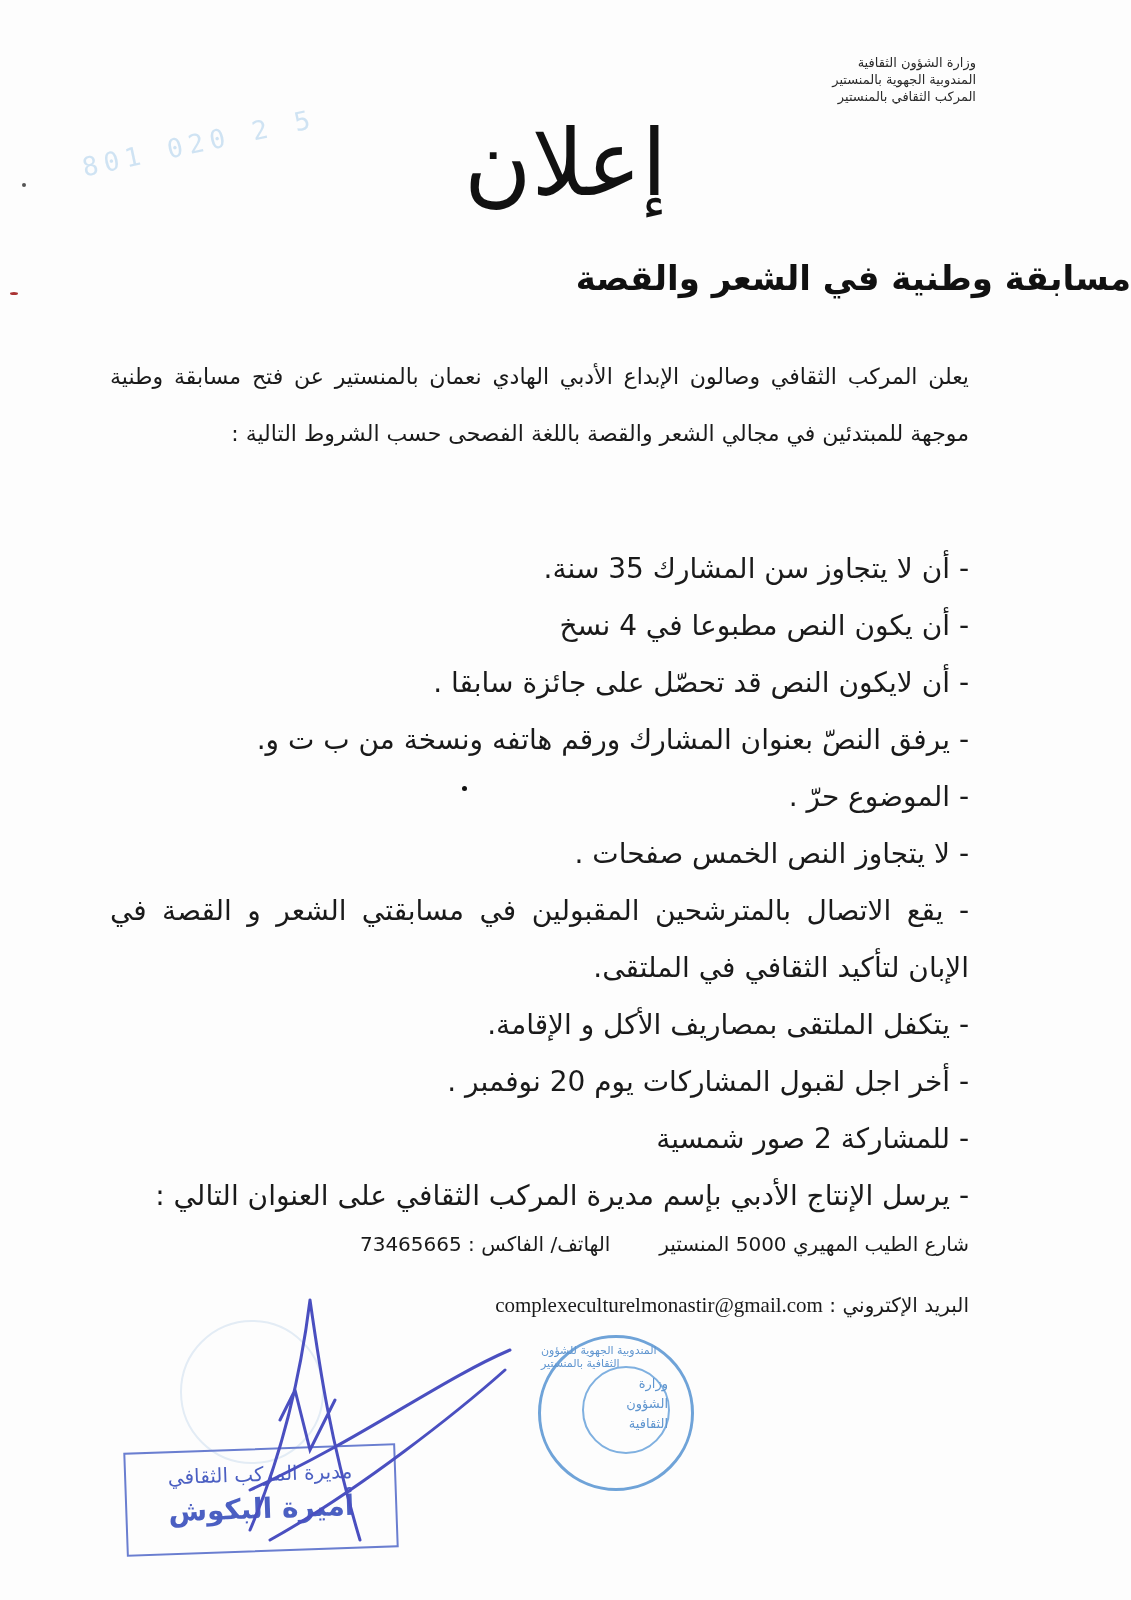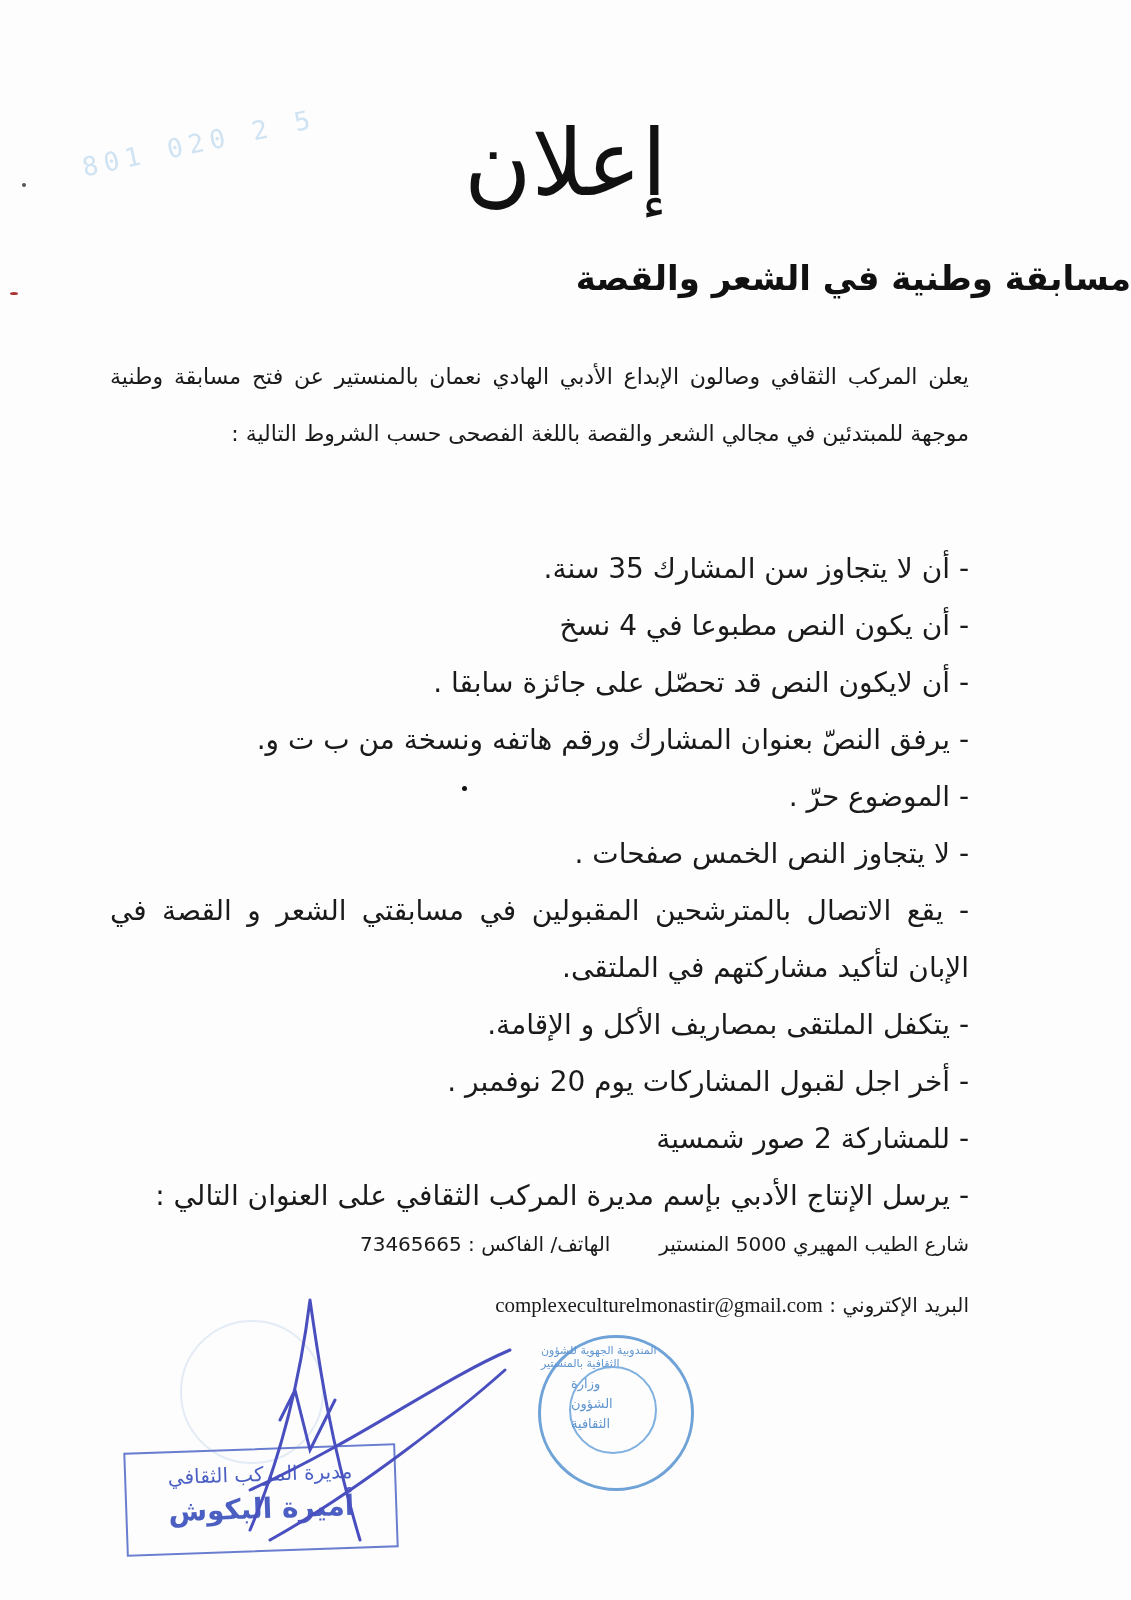--- a/index.html
+++ b/index.html
@@ -17,52 +17,57 @@
     .items { position:absolute; right:162px; left:110px; top:540px; direction:rtl; }
     .item { font-size:28px; line-height:57px; text-align:right; white-space:nowrap; }
     .item.wrap { white-space:normal; text-align:justify; text-align-last:right; }
     .addr { position:absolute; right:162px; top:1232px; direction:rtl; font-size:20px; white-space:nowrap; }
     .email { position:absolute; right:162px; top:1293px; direction:rtl; font-size:20px; white-space:nowrap; }
     .email .val { font-family:"Liberation Serif", serif; font-size:21px; }
     .date-stamp { position:absolute; left:80px; top:128px; transform:rotate(-12deg);
       color:#cfe3f3; font-size:26px; letter-spacing:6px; font-family:"DejaVu Sans Mono", monospace; }
     .round-stamp { position:absolute; left:538px; top:1335px; width:150px; height:150px; border:3px solid #6fa3d8;
       border-radius:50%; color:#5f95cf; }
-    .round-stamp .inner { position:absolute; left:28px; top:28px; width:88px; height:88px; border:2px solid #7fb0e0;
-      border-radius:50%; text-align:left; direction:rtl; font-size:13px; line-height:20px; padding-top:6px; box-sizing:border-box; }
+    .round-stamp .inner { position:absolute; left:41px; top:28px; width:88px; height:88px; border:2px solid #7fb0e0;
+      border-radius:50%; text-align:right; direction:rtl; font-size:13px; line-height:20px; padding-top:6px; box-sizing:border-box; }
     .round-stamp .ring { position:absolute; top:6px; left:0; right:0; text-align:left; font-size:11px; direction:rtl; }
     .faint-stamp { position:absolute; left:180px; top:1320px; width:140px; height:140px; border:2px solid #e3ecf5; border-radius:50%; }
     .box-stamp { position:absolute; left:125px; top:1448px; width:268px; height:100px; border:2px solid #6a7ed0;
       color:#4b5fc2; direction:rtl; text-align:center; transform:rotate(-2deg); }
     .box-stamp .l1 { font-size:20px; margin-top:12px; }
     .box-stamp .l2 { font-size:28px; font-weight:bold; margin-top:6px; }
     .signature { position:absolute; left:160px; top:1290px; width:360px; height:260px; pointer-events:none; }
     .speck { position:absolute; width:4px; height:4px; border-radius:50%; background:#555; }
   </style>
 </head>
 <body>
 
 <div class="page">
 
   <div class="date-stamp">801 020 2 5</div>
 
+  <div class="header">
+    <div>وزارة الشؤون الثقافية</div>
+    <div>المندوبية الجهوية بالمنستير</div>
+    <div>المركب الثقافي بالمنستير</div>
+  </div>
 
   <div class="title">إعلان</div>
   <div class="subtitle">مسابقة وطنية في الشعر والقصة</div>
 
   <div class="intro">يعلن المركب الثقافي وصالون الإبداع الأدبي الهادي نعمان بالمنستير عن فتح مسابقة وطنية موجهة للمبتدئين في مجالي الشعر والقصة باللغة الفصحى حسب الشروط التالية :</div>
 
   <div class="items">
     <div class="item">- أن لا يتجاوز سن المشارك 35 سنة.</div>
     <div class="item">- أن يكون النص مطبوعا في 4 نسخ</div>
     <div class="item">- أن لايكون النص قد تحصّل على جائزة سابقا .</div>
     <div class="item">- يرفق النصّ بعنوان المشارك ورقم هاتفه ونسخة من ب ت و.</div>
     <div class="item">- الموضوع حرّ .</div>
     <div class="item">- لا يتجاوز النص الخمس صفحات .</div>
-    <div class="item wrap">- يقع الاتصال بالمترشحين المقبولين في مسابقتي الشعر و القصة في الإبان لتأكيد مشاركتهم في الملتقى.</div>
+    <div class="item wrap">- يقع الاتصال بالمترشحين المقبولين في مسابقتي الشعر و القصة في الإبان لتأكيد الثقافي في الملتقى.</div>
     <div class="item">- يتكفل الملتقى بمصاريف الأكل و الإقامة.</div>
     <div class="item">- أخر اجل لقبول المشاركات يوم 20 نوفمبر .</div>
     <div class="item">- للمشاركة 2 صور شمسية</div>
     <div class="item">- يرسل الإنتاج الأدبي بإسم مديرة المركب الثقافي على العنوان التالي :</div>
   </div>
 
   <div class="addr">
     <span>شارع الطيب المهيري 5000 المنستير</span>
     <span style="display:inline-block;width:36px"></span>
     <span>الهاتف/ الفاكس :</span>

